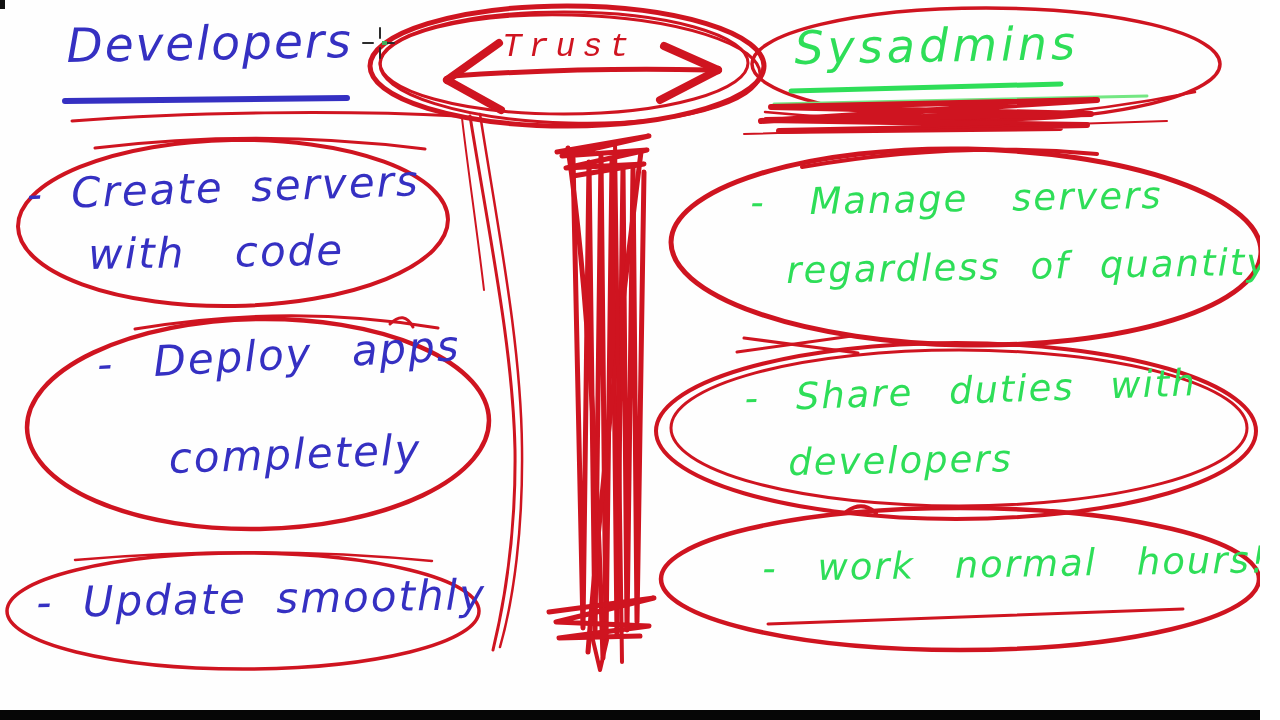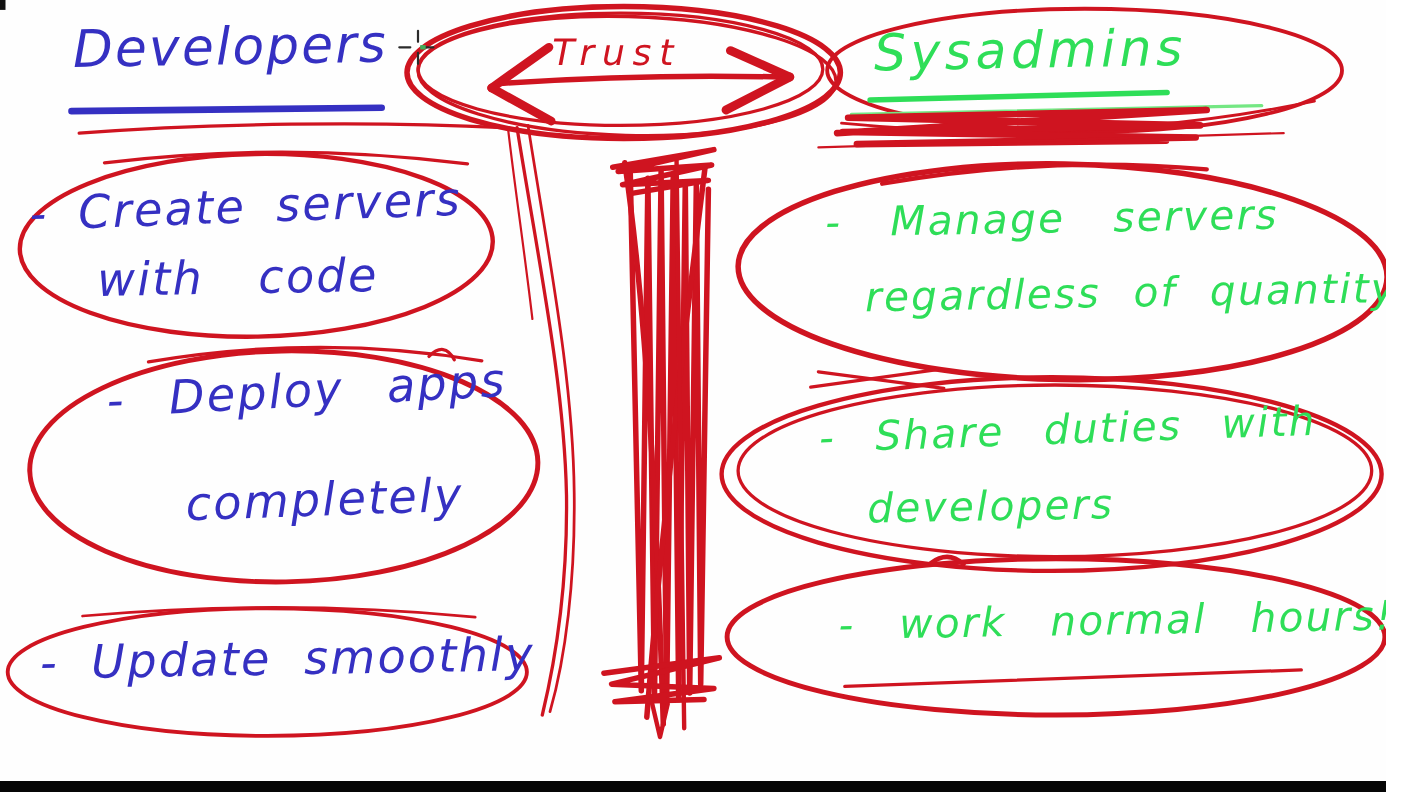--- a/index.html
+++ b/index.html
@@ -86,21 +86,21 @@
       <path class="ink dark-ink" stroke-width="2" d="M 380 28 L 380 38"></path>
       <path class="ink dark-ink" stroke-width="2" d="M 380 48 L 380 58"></path>
       <path class="ink dark-ink" stroke-width="2" d="M 363 43 L 373 43"></path>
       <path class="ink dark-ink" stroke-width="2" d="M 387 43 L 394 43"></path>
       <rect x="382" y="41" width="5" height="4" fill="#3fae5a"></rect>
     </g>
   </svg>
 
   <div class="hand blue" style="left:66px;top:22px;font-size:47px;transform:rotate(-1deg);">Developers</div>
 
-  <div class="hand red-t" style="left:502px;top:31px;font-size:33px;letter-spacing:7px;">Trust</div>
+  <div class="hand red-t" style="left:502px;top:31px;font-size:33px;letter-spacing:7px;font-family:Liberation Mono, monospace;">Trust</div>
 
   <div class="hand green" style="left:794px;top:25px;font-size:46px;letter-spacing:4px;transform:rotate(-1deg);">Sysadmins</div>
 
   <div class="hand blue" style="left:26px;top:174px;font-size:42px;word-spacing:12px;transform:rotate(-2deg);">- Create servers</div>
   <div class="hand blue" style="left:88px;top:234px;font-size:42px;word-spacing:34px;transform:rotate(-1deg);">with code</div>
 
   <div class="hand blue" style="left:96px;top:344px;font-size:42px;word-spacing:24px;transform:rotate(-3deg);">- Deploy apps</div>
   <div class="hand blue" style="left:168px;top:438px;font-size:42px;transform:rotate(-2deg);">completely</div>
 
   <div class="hand blue" style="left:36px;top:582px;font-size:42px;word-spacing:14px;transform:rotate(-1deg);">- Update smoothly</div>

